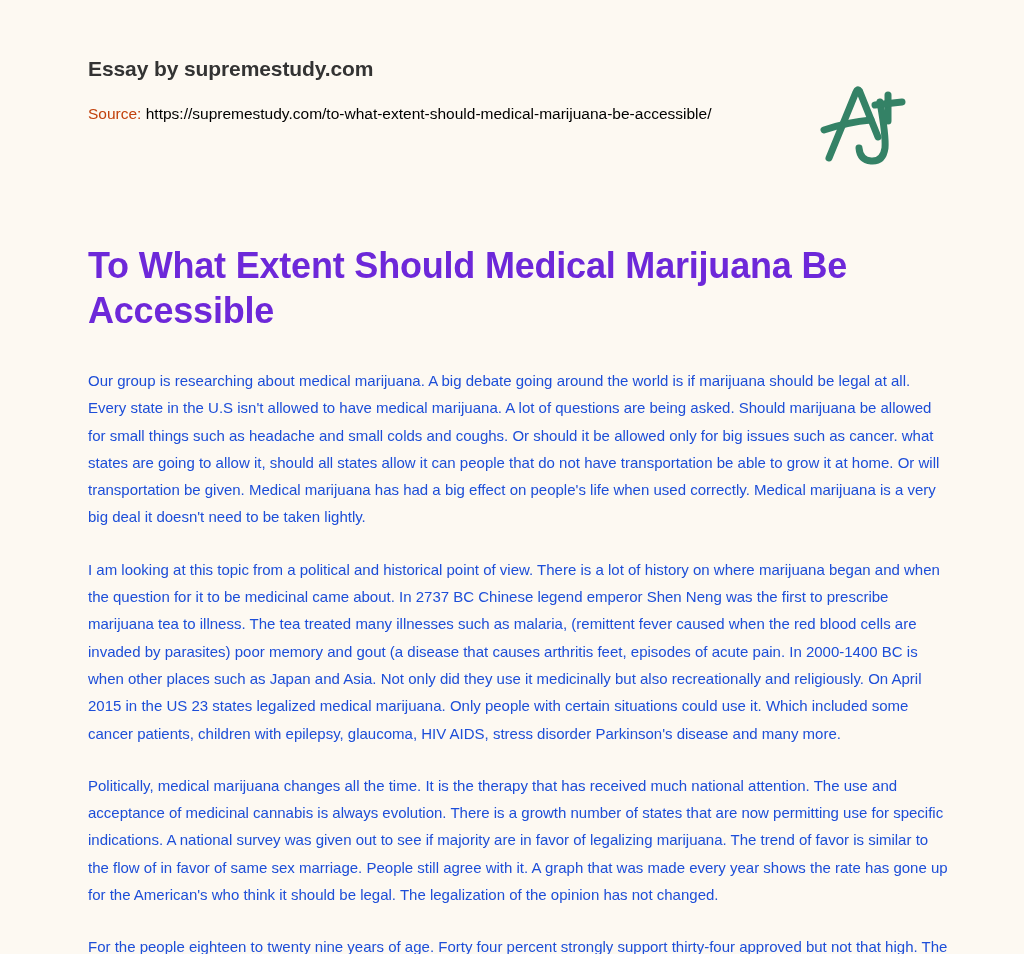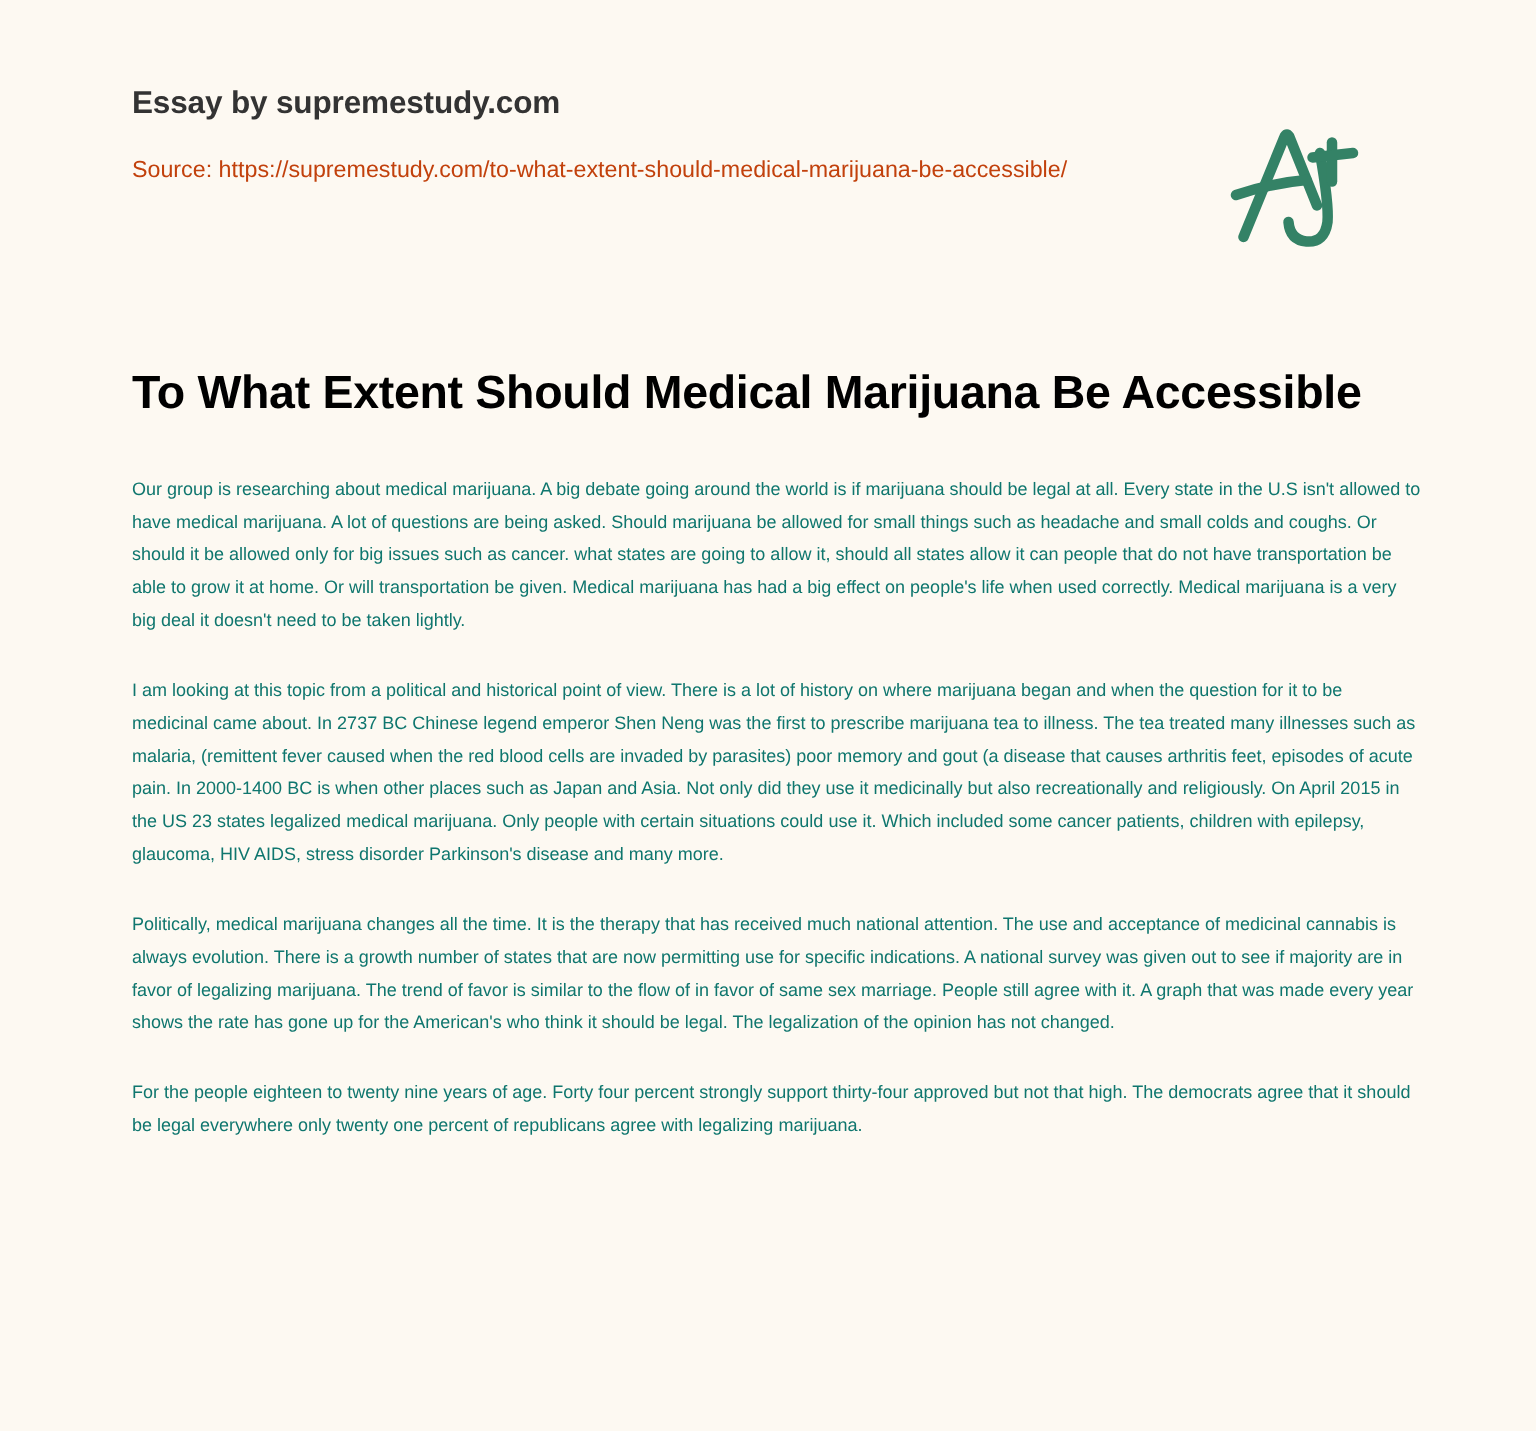--- a/index.html
+++ b/index.html
@@ -54,21 +54,21 @@
     line-height: 1.6;
     margin: 0;
     word-break: break-word;
   }
 
   .source-label {
     color: #c2410c;
   }
 
   .source-url {
-    color: #c2410c;
+    color: #000000;
     text-decoration: none;
   }
 
   
   .logo {
     position: absolute;
     left: 812px;
     top: 74px;
     width: 112px;
     height: 96px;
@@ -81,32 +81,32 @@
 
   
   .article {
     position: absolute;
     left: 88px;
     top: 243px;
     width: 860px;
   }
 
   .article-title {
-    font-size: 31px;
+    font-size: 36px;
     font-weight: bold;
-    color: #000000;
+    color: #6d28d9;
     line-height: 1.25;
     letter-spacing: -0.2px;
     margin: 0 0 34px 0;
   }
 
   .article-body p {
-    font-size: 12px;
+    font-size: 15px;
     line-height: 1.82;
-    color: #0f766e;
+    color: #1d4ed8;
     margin: 0 0 25px 0;
     text-align: left;
   }
   .article-body p:last-child {
     margin-bottom: 0;
   }
 </style>
 </head>
 <body>
 

